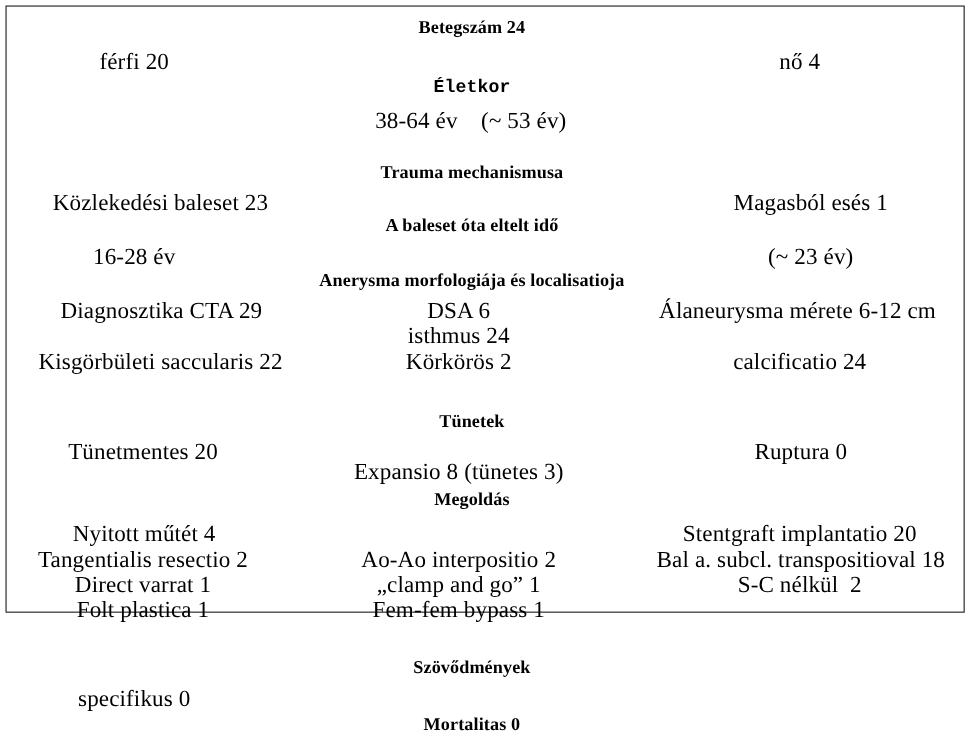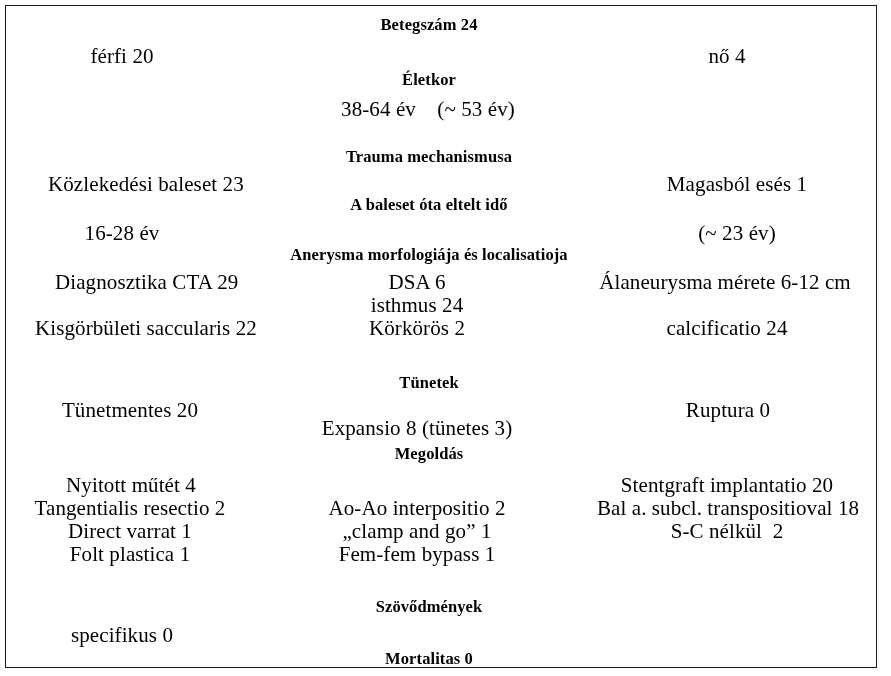--- a/index.html
+++ b/index.html
@@ -13,21 +13,21 @@
     font-family: "Liberation Serif", "DejaVu Serif", serif;
     color: #000000;
     overflow: hidden;
   }
 
   #sheet {
     position: absolute;
     left: 5px;
     top: 5px;
     width: 872px;
-    height: 663px;
+    height: 552px;
     border: 1.5px solid #1a1a1a;
     box-sizing: border-box;
     background: #ffffff;
   }
 
   
   .cell {
     position: absolute;
     font-size: 21px;
     line-height: 1.06;
@@ -55,21 +55,21 @@
 <body>
 
 <div id="sheet">
 
   <div class="cell bold sec-head anchor-center" style="left:423px; top:10px;">Betegszám 24</div>
 
   <div class="cell anchor-center" style="left:116px; top:39px;">férfi 20</div>
 
   <div class="cell anchor-center" style="left:721px; top:39px;">nő 4</div>
 
-  <div class="cell bold sec-head anchor-center" style="left:423px; top:65px;">Életkor</div>
+  <div class="cell bold sec-head anchor-center" style="left:423px; top:65px;font-family:Liberation Mono, monospace;">Életkor</div>
 
   <div class="cell anchor-center" style="left:422px; top:92px;">38-64 év    (~ 53 év)</div>
 
   <div class="cell bold sec-head anchor-center" style="left:423px; top:142px;">Trauma mechanismusa</div>
 
   <div class="cell anchor-left" style="left:42px; top:167px;">Közlekedési baleset 23</div>
 
   <div class="cell anchor-center" style="left:731px; top:167px;">Magasból esés 1</div>
 
   <div class="cell bold sec-head anchor-center" style="left:423px; top:190px;">A baleset óta eltelt idő</div>

